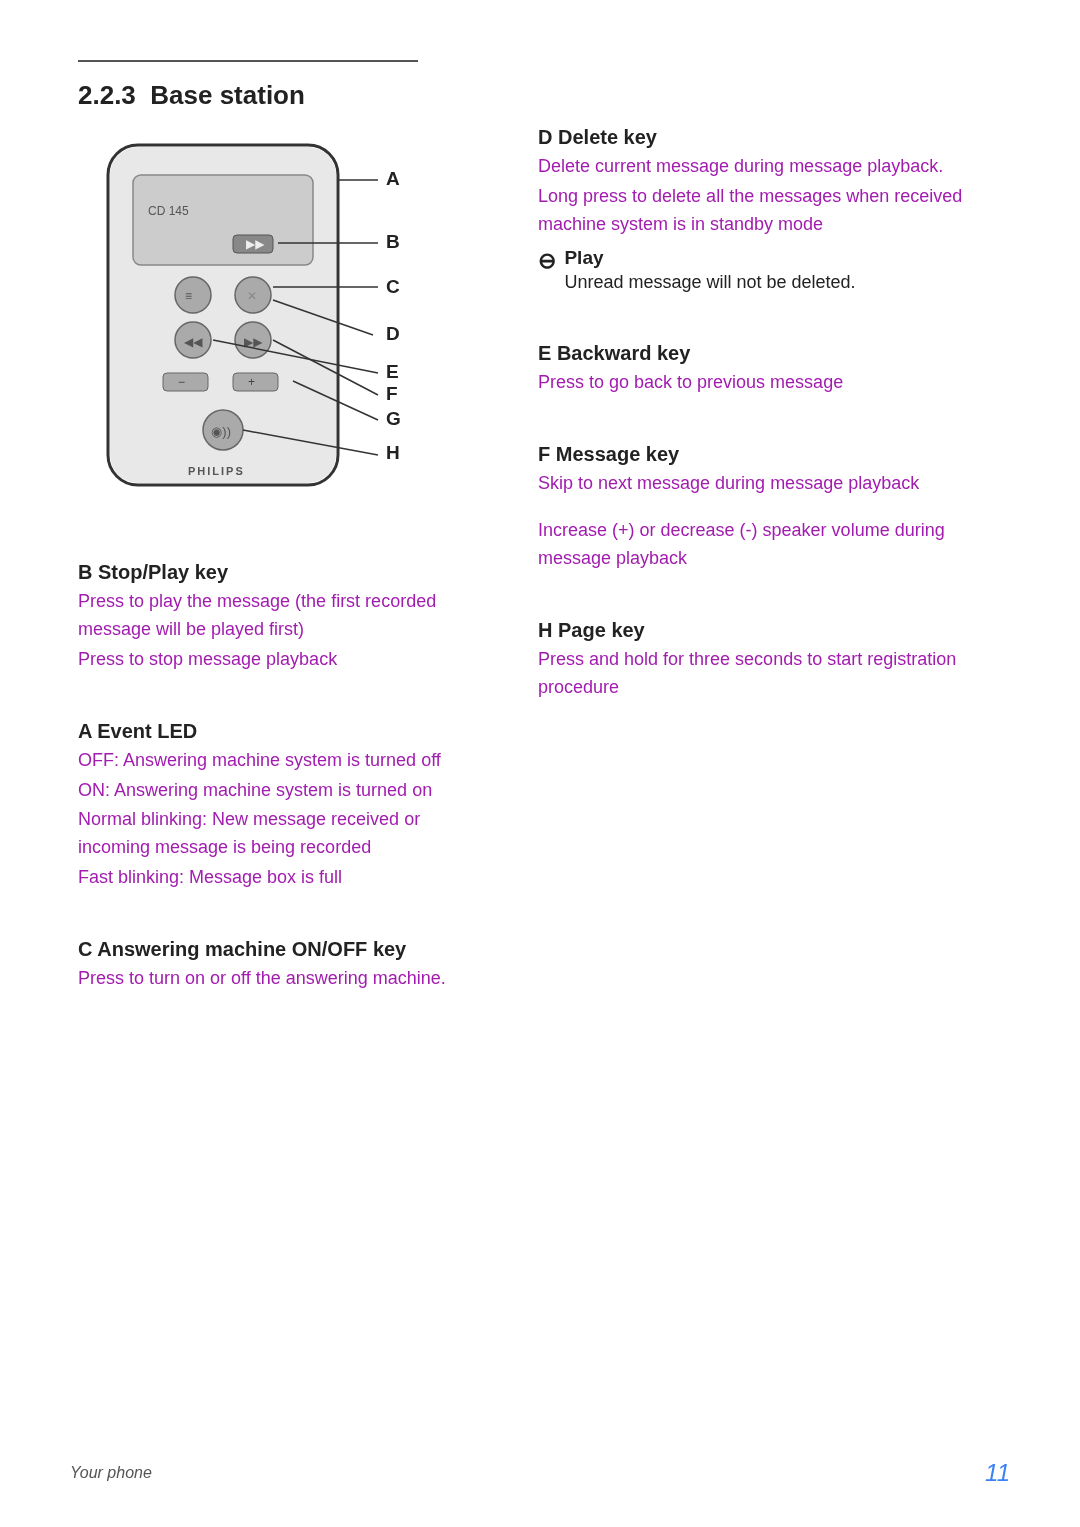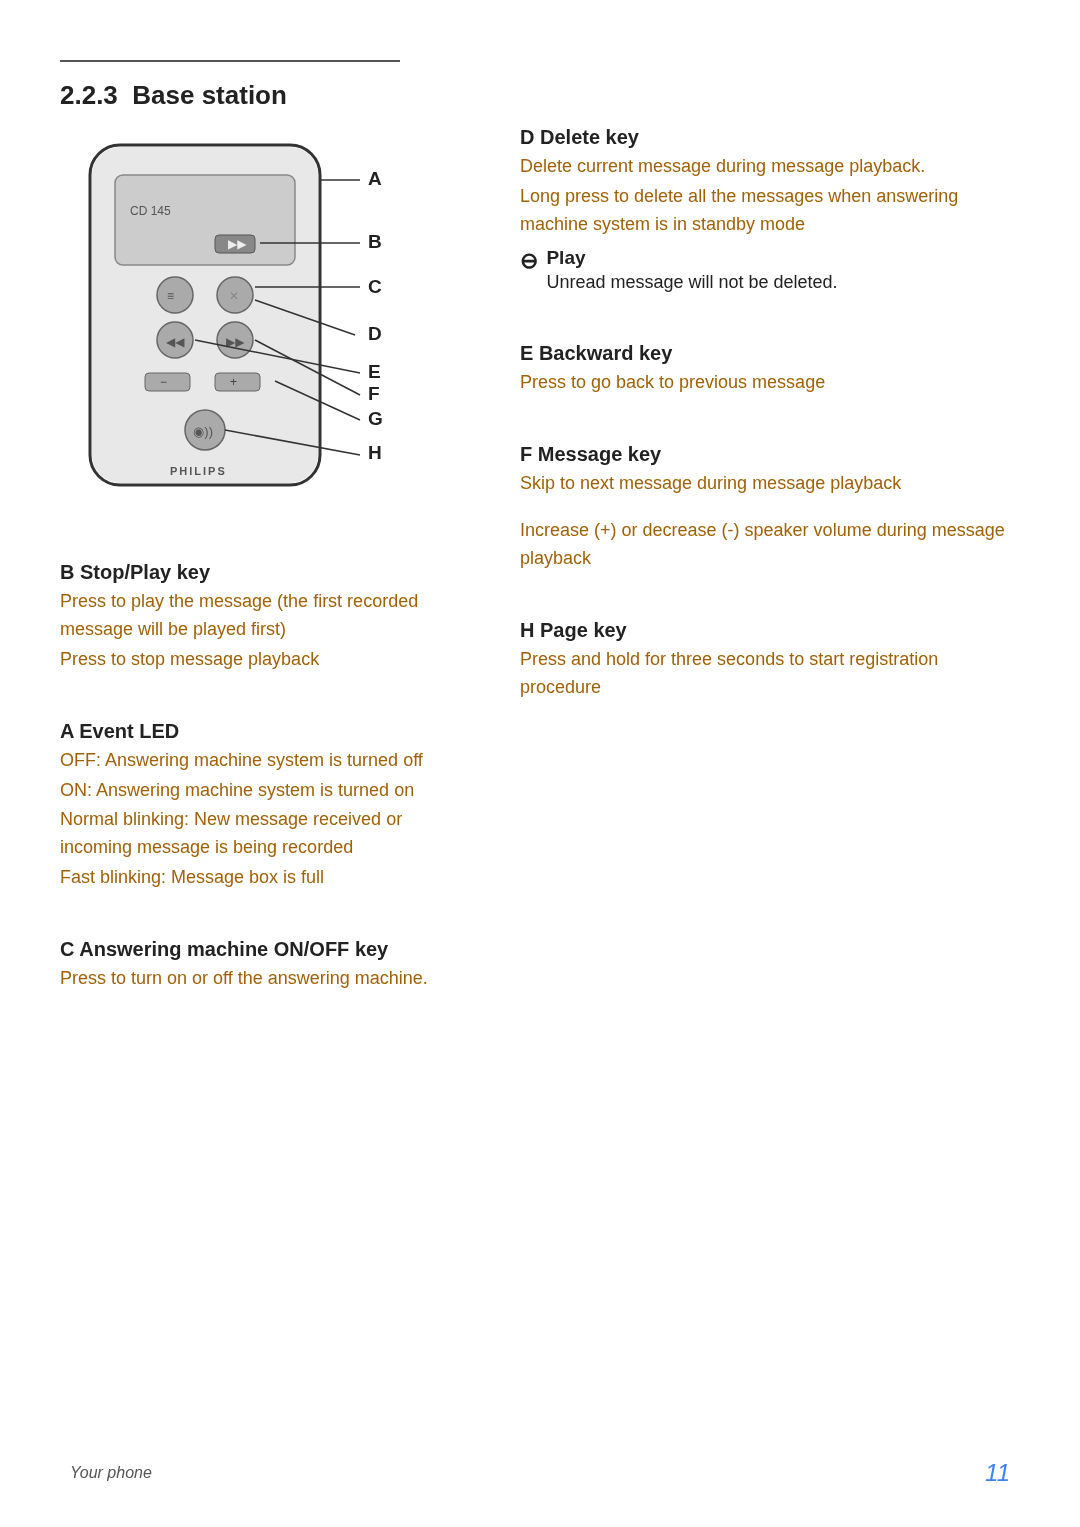--- a/index.html
+++ b/index.html
@@ -8,21 +8,21 @@
       font-family: Arial, Helvetica, sans-serif;
       font-size: 18px;
       color: #222;
       width: 1080px;
       min-height: 1527px;
       position: relative;
     }
     .page {
       width: 1080px;
       min-height: 1527px;
-      padding: 60px 70px 60px 60px;
+      padding: 60px 70px 60px 78px;
       position: relative;
     }
     .top-rule {
       border: none;
       border-top: 2px solid #555;
       margin-bottom: 18px;
       width: 340px;
     }
     .main-layout {
       display: flex;
@@ -60,21 +60,21 @@
     }
     .content-section .key-heading {
       font-size: 20px;
       font-weight: bold;
       margin-bottom: 4px;
       margin-top: 46px;
     }
     .content-section p {
       font-size: 18px;
       line-height: 1.55;
-      color: #a16207;
+      color: #a21caf;
       margin-bottom: 2px;
     }
     .note-box {
       display: flex;
       align-items: flex-start;
       gap: 8px;
       margin: 8px 0 6px 0;
     }
     .note-icon {
       font-size: 22px;
@@ -210,21 +210,21 @@
       </div>
     </div>
 
     <div class="right-col">
 
       <div class="content-section">
         <div class="key-heading">
           <span>D</span> <span>Delete key</span>
         </div>
         <p>Delete current message during message playback.</p>
-        <p>Long press to delete all the messages when answering machine system is in standby mode</p>
+        <p>Long press to delete all the messages when received machine system is in standby mode</p>
         <div class="note-box">
           <span class="note-icon">⊖</span>
           <div>
             <span class="note-label">Play</span><br>
             <span class="note-text">Unread message will not be deleted.</span>
           </div>
         </div>
       </div>
 
       <div class="content-section">

